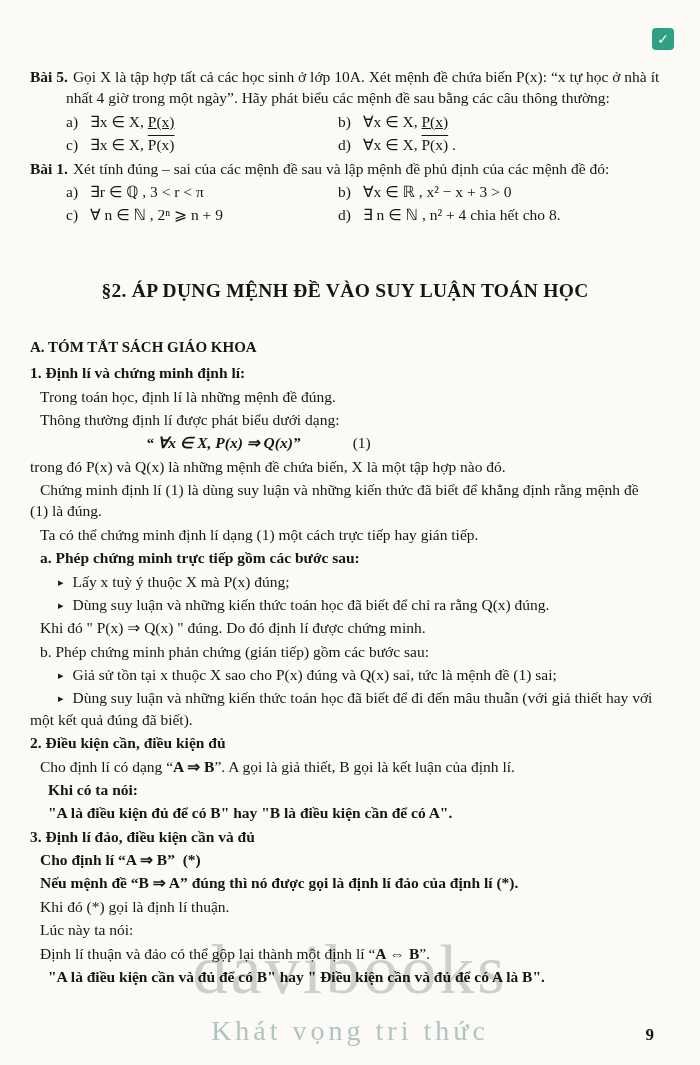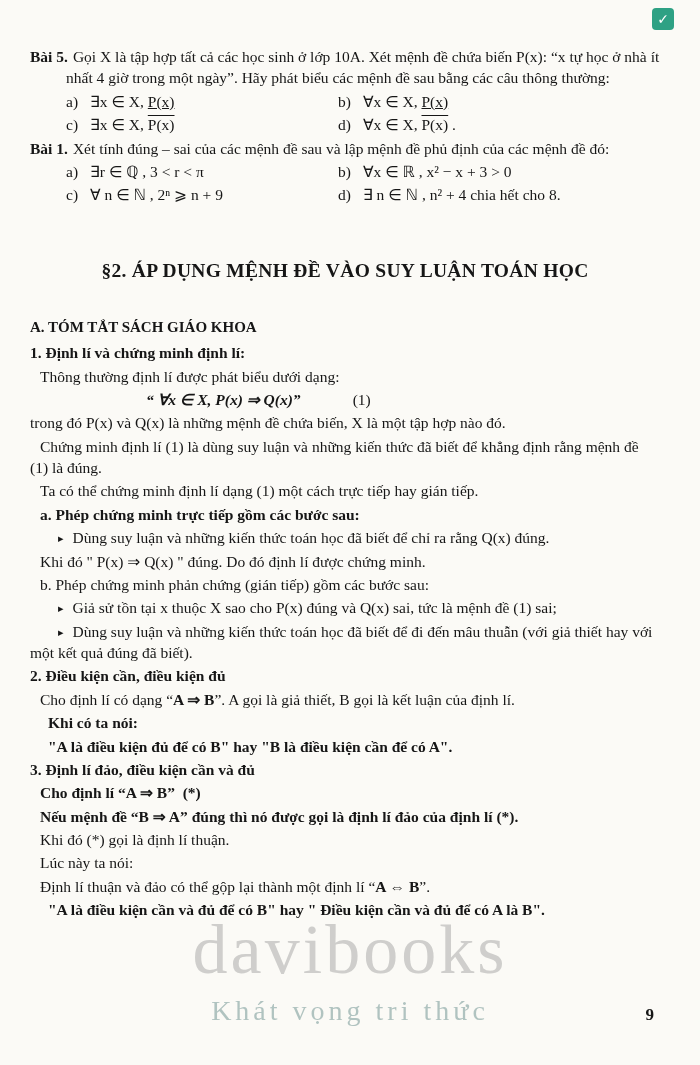--- a/index.html
+++ b/index.html
@@ -9,21 +9,21 @@
     font-family:"Liberation Serif",serif;
     color:#161616;
     position:relative;overflow:hidden;
   }
   .sheet{position:relative;width:700px;height:1065px;}
   .badge{
     position:absolute;top:8px;right:26px;width:22px;height:22px;
     background:#2ea184;color:#fff;font-size:14px;line-height:22px;text-align:center;
     border-radius:4px;font-family:"DejaVu Sans",sans-serif;z-index:2;
   }
-  .content{position:relative;z-index:1;padding:46px 40px 0 30px;font-size:15.5px;line-height:1.38;}
+  .content{position:relative;z-index:1;padding:46px 40px 0 30px;font-size:15.5px;line-height:1.38;margin-top:20px;}
   p{margin:0 0 2px 0;}
   .b{font-weight:bold;}
   .hang{padding-left:36px;text-indent:-36px;}
   .lbl{font-weight:bold;margin-right:5px;}
   .optrow{display:flex;padding-left:36px;margin:2px 0;}
   .opt{width:272px;}
   .opt .k{margin-right:12px;}
   .u{text-decoration:underline;}
   .o{text-decoration:overline;}
   .sec-heading{text-align:center;font-weight:bold;font-size:19.5px;margin:52px 0 32px 0;letter-spacing:.3px;}
@@ -71,26 +71,28 @@
     </div>
     <div class="optrow">
       <div class="opt"><span class="k">c)</span><span>∀ n ∈ ℕ , 2ⁿ ⩾ n + 9</span></div>
       <div class="opt"><span class="k">d)</span><span>∃ n ∈ ℕ , n² + 4 chia hết cho 8.</span></div>
     </div>
 
     <h2 class="sec-heading">§2. ÁP DỤNG MỆNH ĐỀ VÀO SUY LUẬN TOÁN HỌC</h2>
 
     <p class="part-heading">A. TÓM TẮT SÁCH GIÁO KHOA</p>
     <p class="num-heading">1. Định lí và chứng minh định lí:</p>
+    <p class="ind">Trong toán học, định lí là những mệnh đề đúng.</p>
     <p class="ind">Thông thường định lí được phát biểu dưới dạng:</p>
     <p class="formula"><span>“ ∀x ∈ X, P(x) ⇒ Q(x)”</span><span class="fnum">(1)</span></p>
     <p>trong đó P(x) và Q(x) là những mệnh đề chứa biến, X là một tập hợp nào đó.</p>
     <p class="ind">Chứng minh định lí (1) là dùng suy luận và những kiến thức đã biết để khẳng định rằng mệnh đề (1) là đúng.</p>
     <p class="ind">Ta có thể chứng minh định lí dạng (1) một cách trực tiếp hay gián tiếp.</p>
     <p class="num-heading ind">a. Phép chứng minh trực tiếp gồm các bước sau:</p>
+    <p class="bullet-p"><span class="bullet-glyph">▸</span><span>Lấy x tuỳ ý thuộc X mà P(x) đúng;</span></p>
     <p class="bullet-p"><span class="bullet-glyph">▸</span><span>Dùng suy luận và những kiến thức toán học đã biết để chỉ ra rằng Q(x) đúng.</span></p>
     <p class="ind">Khi đó " P(x) ⇒ Q(x) " đúng. Do đó định lí được chứng minh.</p>
     <p class="ind">b. Phép chứng minh phản chứng (gián tiếp) gồm các bước sau:</p>
     <p class="bullet-p"><span class="bullet-glyph">▸</span><span>Giả sử tồn tại x thuộc X sao cho P(x) đúng và Q(x) sai, tức là mệnh đề (1) sai;</span></p>
     <p class="bullet-p"><span class="bullet-glyph">▸</span><span>Dùng suy luận và những kiến thức toán học đã biết để đi đến mâu thuẫn (với giả thiết hay với một kết quả đúng đã biết).</span></p>
     <p class="num-heading">2. Điều kiện cần, điều kiện đủ</p>
     <p class="ind"><span>Cho định lí có dạng “</span><span class="b">A ⇒ B</span><span>”. A gọi là giả thiết, B gọi là kết luận của định lí.</span></p>
     <p class="b ind2">Khi có ta nói:</p>
     <p class="b ind2">"A là điều kiện đủ để có B" hay "B là điều kiện cần để có A".</p>
     <p class="num-heading">3. Định lí đảo, điều kiện cần và đủ</p>

